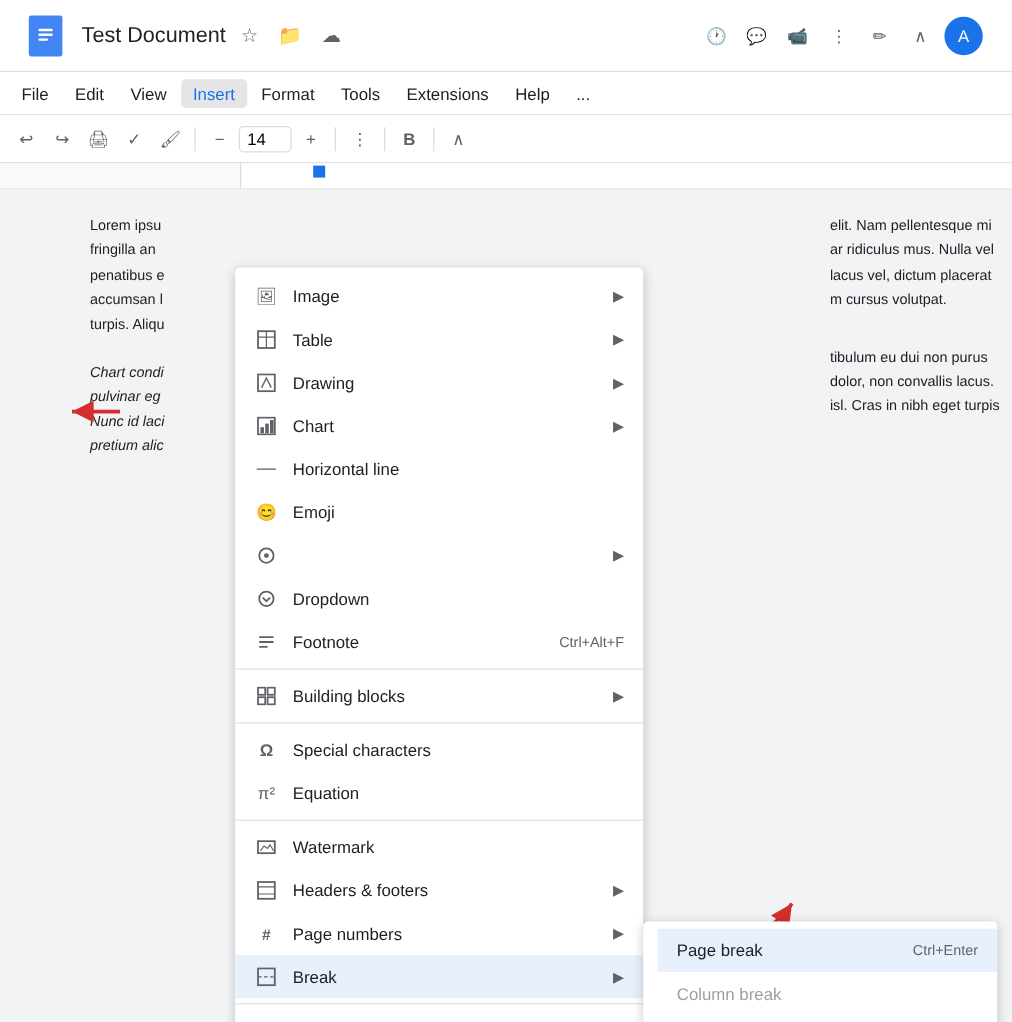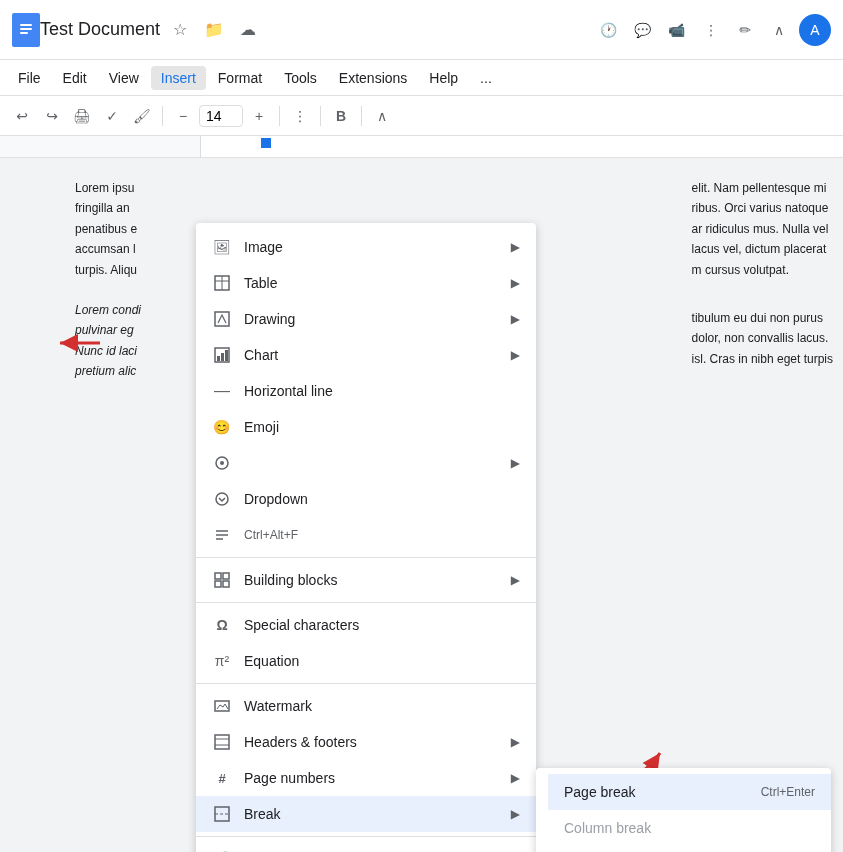--- a/index.html
+++ b/index.html
@@ -12,23 +12,23 @@
       overflow: hidden;
       position: relative;
     }
 
     
     .top-bar {
       background: #fff;
       height: 60px;
       display: flex;
       align-items: center;
-      padding: 0 12px;
+      padding: 0 24px;
       border-bottom: 1px solid #e0e0e0;
-      gap: 0;
+      gap: 16px;
     }
     .doc-icon {
       width: 28px;
       height: 34px;
       background: #4285f4;
       border-radius: 2px;
       display: flex;
       align-items: center;
       justify-content: center;
       color: white;
@@ -337,29 +337,28 @@
 <div class="main-area">
 
   <div class="doc-content">
 
     <div style="position:absolute;left:75px;top:20px;font-size:12px;line-height:1.7;color:#202124;">
       <div>Lorem ipsu</div>
       <div>fringilla an</div>
       <div>penatibus e</div>
       <div>accumsan l</div>
       <div>turpis. Aliqu</div>
-      <div style="margin-top:20px;font-style:italic;">Lorem condi</div>
+      <div style="margin-top:20px;font-style:italic;">Chart condi</div>
       <div style="font-style:italic;">pulvinar eg</div>
       <div style="font-style:italic;">Nunc id laci</div>
       <div style="font-style:italic;">pretium alic</div>
     </div>
 
     <div style="position:absolute;right:10px;top:20px;font-size:12px;line-height:1.7;color:#202124;text-align:left;">
       <div>elit. Nam pellentesque mi</div>
-      <div>ribus. Orci varius natoque</div>
       <div>ar ridiculus mus. Nulla vel</div>
       <div>lacus vel, dictum placerat</div>
       <div>m cursus volutpat.</div>
       <div style="margin-top:28px;">tibulum eu dui non purus</div>
       <div>dolor, non convallis lacus.</div>
       <div>isl. Cras in nibh eget turpis</div>
     </div>
 
     <svg class="svg-arrow" style="left:55px;top:160px;width:50px;height:50px;">
       <defs>
@@ -447,20 +446,21 @@
     </div>
 
     <div class="menu-section-item">
       <span class="menu-icon">
         <svg width="16" height="16" viewBox="0 0 16 16">
             <line x1="2" y1="4" x2="14" y2="4" stroke="#5f6368" stroke-width="1.5"></line>
             <line x1="2" y1="8" x2="14" y2="8" stroke="#5f6368" stroke-width="1.5"></line>
             <line x1="2" y1="12" x2="9" y2="12" stroke="#5f6368" stroke-width="1.5"></line>
           </svg>
       </span>
+      <span class="menu-label">Footnote</span>
       <span class="menu-shortcut">Ctrl+Alt+F</span>
     </div>
 
     <div class="menu-divider"></div>
 
     <div class="menu-section-item">
       <span class="menu-icon">
         <svg width="16" height="16" viewBox="0 0 16 16">
             <rect x="1" y="1" width="6" height="6" fill="none" stroke="#5f6368" stroke-width="1.5"></rect>
             <rect x="9" y="1" width="6" height="6" fill="none" stroke="#5f6368" stroke-width="1.5"></rect>

